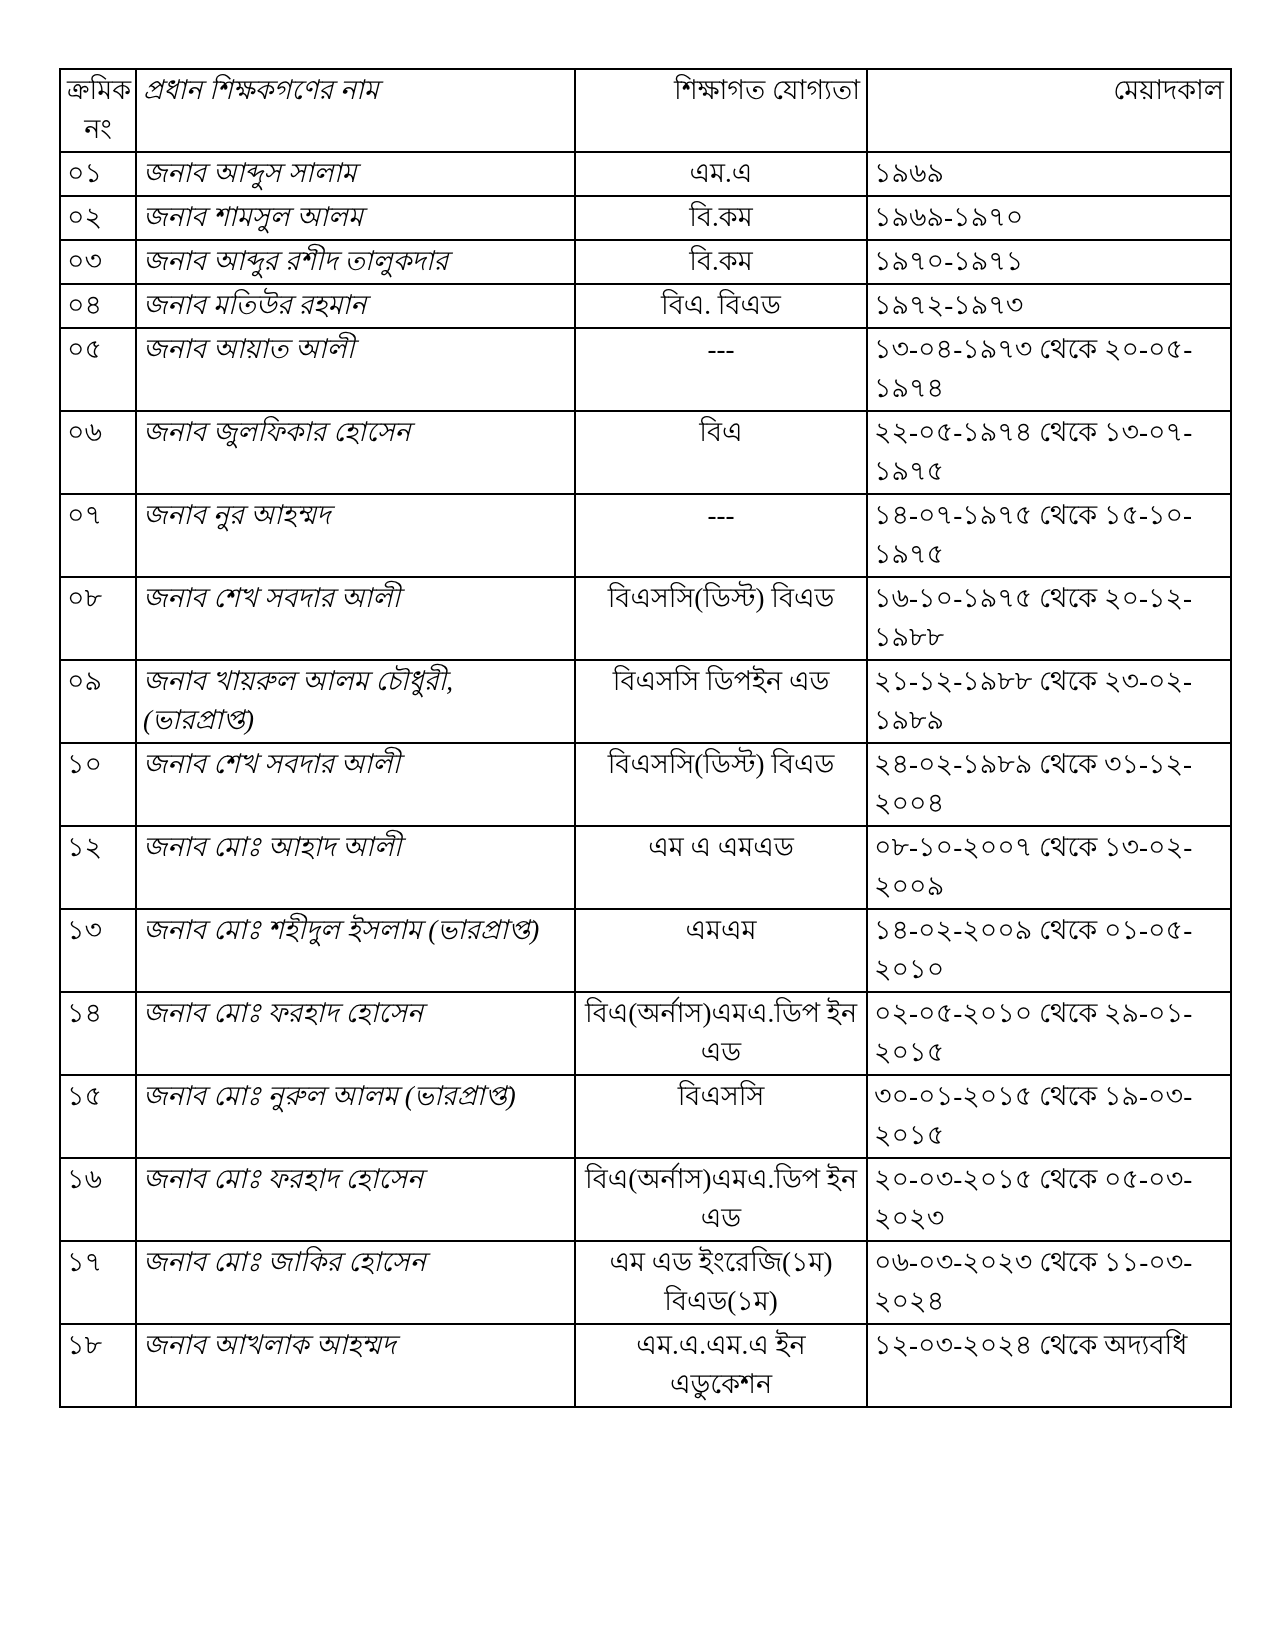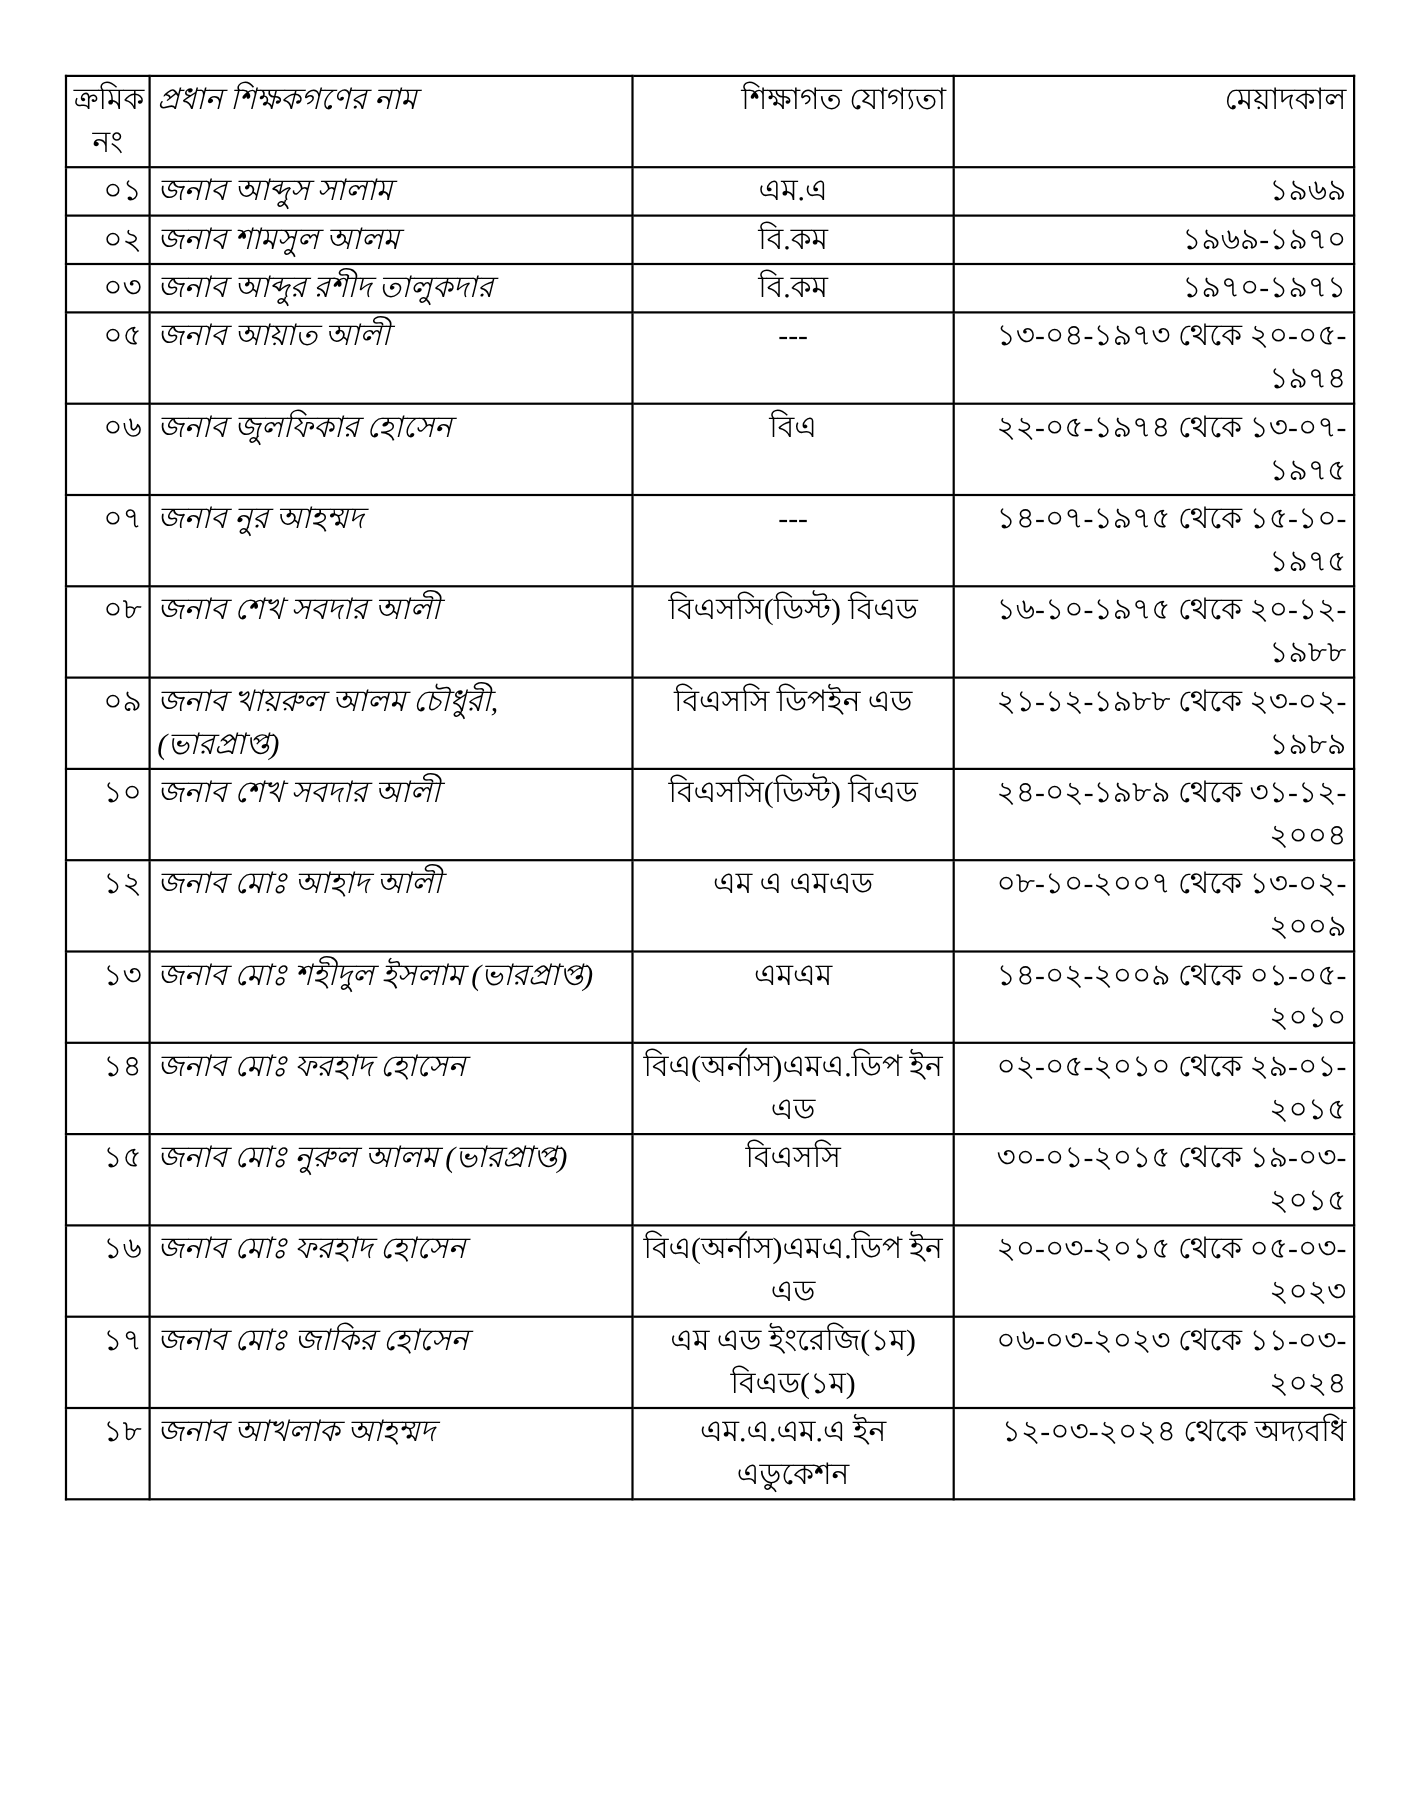--- a/index.html
+++ b/index.html
@@ -34,27 +34,27 @@
     border: 2px solid #000000;
     font-size: 27px;
     line-height: 39px;
     font-weight: normal;
     vertical-align: top;
     padding: 1px 6px 2px 6px;
     overflow: hidden;
     white-space: pre-line;
   }
   
-  .col-0 { text-align: right; }
+  .col-0 { text-align: left; }
   
   .col-1 { text-align: left; padding-left: 13px; padding-right: 8px; font-style: italic; }
   
   .col-2 { text-align: center; }
   
-  .col-3 { text-align: right; }
+  .col-3 { text-align: left; }
 
   thead th { height: 76px; }
   thead th.col-0 { text-align: center; }
   thead th.col-1 { text-align: left; }
   thead th.col-2, thead th.col-3 { text-align: right; }
 
   
   td.spread {
     text-align: justify;
     text-align-last: justify;
@@ -93,20 +93,26 @@
           <td class="col-2">বি.কম</td>
           <td class="col-3">১৯৬৯-১৯৭০</td>
         </tr>
         <tr>
           <td class="col-0">০৩</td>
           <td class="col-1">জনাব আব্দুর রশীদ তালুকদার</td>
           <td class="col-2">বি.কম</td>
           <td class="col-3">১৯৭০-১৯৭১</td>
         </tr>
         <tr>
+          <td class="col-0">০৪</td>
+          <td class="col-1">জনাব মতিউর রহমান</td>
+          <td class="col-2">বিএ. বিএড</td>
+          <td class="col-3">১৯৭২-১৯৭৩</td>
+        </tr>
+        <tr>
           <td class="col-0">০৫</td>
           <td class="col-1">জনাব আয়াত আলী</td>
           <td class="col-2">---</td>
           <td class="col-3">১৩-০৪-১৯৭৩ থেকে ২০-০৫-
 ১৯৭৪</td>
         </tr>
         <tr>
           <td class="col-0">০৬</td>
           <td class="col-1">জনাব জুলফিকার হোসেন</td>
           <td class="col-2">বিএ</td>

